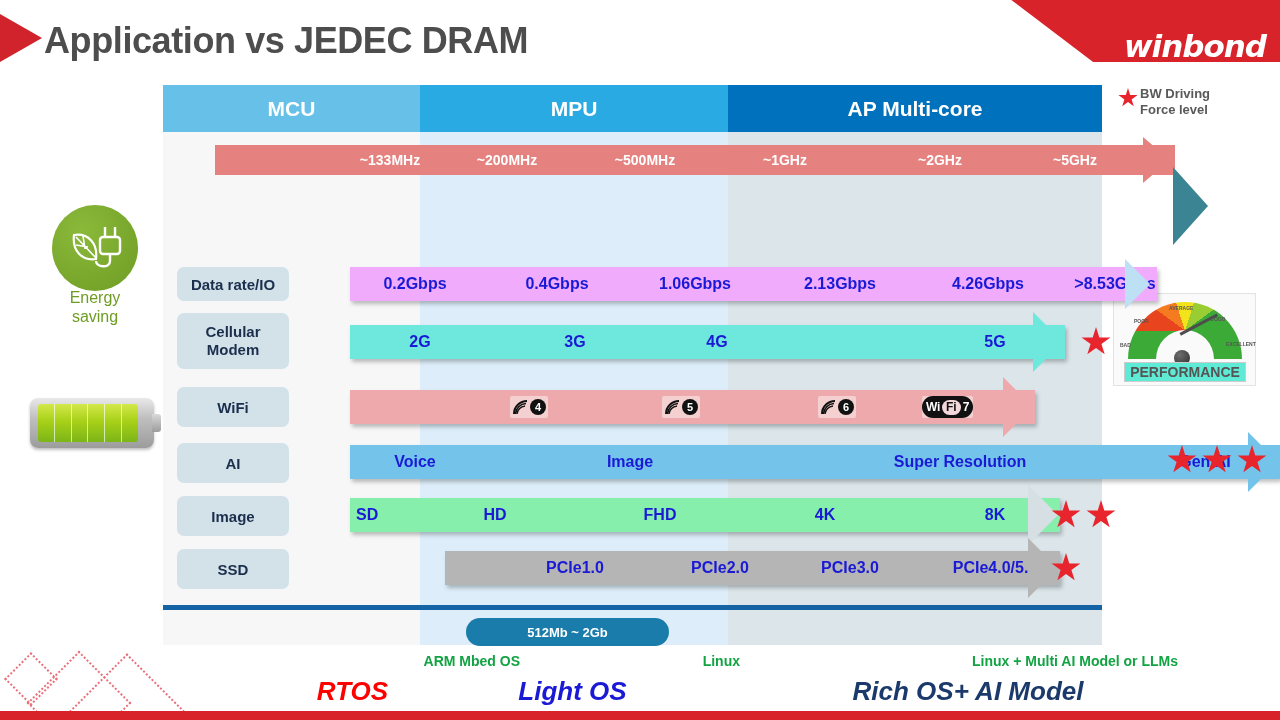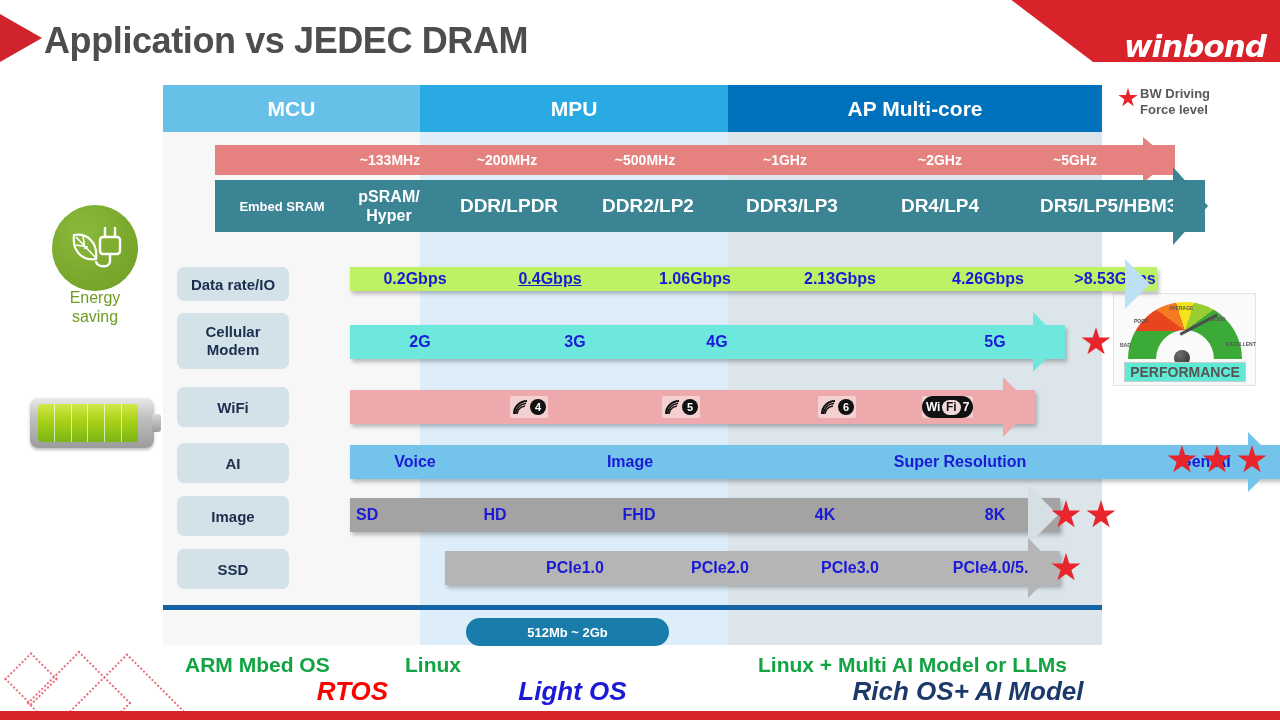--- a/index.html
+++ b/index.html
@@ -89,22 +89,22 @@
   .dram-bar { left: 20px; top: 95px; width: 990px; height: 52px; background: #3a8494;
               color: #fff; font-size: 19px; font-weight: bold; }
 
   
   .blue-rule { position: absolute; left: 163px; top: 605px; width: 939px; height: 5px; background: #1464a5; }
   .cap-pill {
     position: absolute; height: 28px; border-radius: 14px; background: #1a7cab;
     color: #fff; font-size: 13px; font-weight: bold;
     display: flex; align-items: center; justify-content: center; white-space: nowrap;
   }
-  .os-green { position: absolute; color: #12a342; font-size: 21px; font-weight: bold;
-              text-align: left; white-space: nowrap; }
+  .os-green { position: absolute; color: #12a342; font-size: 14px; font-weight: bold;
+              text-align: right; white-space: nowrap; }
   .os-big   { position: absolute; font-size: 26px; font-weight: bold; font-style: italic;
               text-align: center; white-space: nowrap; }
 
   .bottom-rule { position: absolute; left: 0; bottom: 0; width: 1280px; height: 9px; background: #d8232a; }
   .diamond { position: absolute; border: 2px dotted #e8707a; transform: rotate(45deg); }
 
   
   .energy-circle {
     position: absolute; left: 52px; top: 205px; width: 86px; height: 86px;
     border-radius: 50%; background: radial-gradient(circle at 35% 30%, #8ab93a, #6f9c24);
@@ -252,37 +252,28 @@
       <span class="cell" style="left:242px; width:100px;">~200MHz</span>
       <span class="cell" style="left:380px; width:100px;">~500MHz</span>
       <span class="cell" style="left:520px; width:100px;">~1GHz</span>
       <span class="cell" style="left:675px; width:100px;">~2GHz</span>
       <span class="cell" style="left:810px; width:100px;">~5GHz</span>
     </div>
     <div class="ahead" style="left:980px; top:52px;
          border-top:23px solid transparent; border-bottom:23px solid transparent;
          border-left:27px solid #e5827f;"></div>
 
-    <div class="bar dram-bar noshadow">
-      <span class="cell" style="left:2px;   width:130px; font-size:13px;">Embed SRAM</span>
-      <span class="cell" style="left:128px; width:92px; font-size:16px; line-height:19px;">pSRAM/<br>Hyper</span>
-      <span class="cell" style="left:232px; width:124px;">DDR/LPDR</span>
-      <span class="cell" style="left:368px; width:130px;">DDR2/LP2</span>
-      <span class="cell" style="left:512px; width:130px;">DDR3/LP3</span>
-      <span class="cell" style="left:665px; width:120px;">DR4/LP4</span>
-      <span class="cell" style="left:800px; width:200px;">DR5/LP5/HBM3E</span>
-    </div>
     <div class="ahead" style="left:1010px; top:82px;
          border-top:39px solid transparent; border-bottom:39px solid transparent;
          border-left:35px solid #3a8494;"></div>
 
     <div class="row-label" style="top:182px; height:34px;">Data rate/IO</div>
-    <div class="bar" style="left:155px; top:182px; width:807px; height:24px; background:#bef264; color:#1a1ad6; font-size:16px; font-weight:bold;">
+    <div class="bar" style="left:155px; top:182px; width:807px; height:34px; background:#f0abfc; color:#1a1ad6; font-size:16px; font-weight:bold;">
       <span class="cell" style="left:10px;  width:110px;">0.2Gbps</span>
-      <span class="cell" style="left:145px; width:110px;text-decoration:underline;">0.4Gbps</span>
+      <span class="cell" style="left:152px; width:110px;">0.4Gbps</span>
       <span class="cell" style="left:285px; width:120px;">1.06Gbps</span>
       <span class="cell" style="left:430px; width:120px;">2.13Gbps</span>
       <span class="cell" style="left:578px; width:120px;">4.26Gbps</span>
       <span class="cell" style="left:700px; width:130px;">&gt;8.53Gbps</span>
     </div>
     <div class="ahead" style="left:962px; top:174px;
          border-top:25px solid transparent; border-bottom:25px solid transparent;
          border-left:25px solid #bee0f4;"></div>
 
     <div class="row-label" style="top:228px; height:56px; line-height:18px;">Cellular<br>Modem</div>
@@ -343,24 +334,24 @@
       <span class="cell" style="left:810px; width:90px;">Gen.AI</span>
     </div>
     <div class="ahead" style="left:1085px; top:347px;
          border-top:30px solid transparent; border-bottom:30px solid transparent;
          border-left:30px solid #73c3ea;"></div>
     <div class="star big" style="position:absolute; left:1004px; top:360px;"></div>
     <div class="star big" style="position:absolute; left:1039px; top:360px;"></div>
     <div class="star big" style="position:absolute; left:1074px; top:360px;"></div>
 
     <div class="row-label" style="top:411px; height:40px;">Image</div>
-    <div class="bar" style="left:155px; top:413px; width:710px; height:34px; background:#a3a3a3; color:#1a1ad6; font-size:16px; font-weight:bold;">
+    <div class="bar" style="left:155px; top:413px; width:710px; height:34px; background:#86efac; color:#1a1ad6; font-size:16px; font-weight:bold;">
       <span class="cell" style="left:6px;   width:50px; text-align:left;">SD</span>
       <span class="cell" style="left:120px; width:50px;">HD</span>
-      <span class="cell" style="left:259px; width:60px;">FHD</span>
+      <span class="cell" style="left:280px; width:60px;">FHD</span>
       <span class="cell" style="left:450px; width:50px;">4K</span>
       <span class="cell" style="left:620px; width:50px;">8K</span>
     </div>
     <div class="ahead" style="left:865px; top:400px;
          border-top:30px solid transparent; border-bottom:30px solid transparent;
          border-left:30px solid #d6dfe4;"></div>
     <div class="star big" style="position:absolute; left:888px; top:415px;"></div>
     <div class="star big" style="position:absolute; left:923px; top:415px;"></div>
 
     <div class="row-label" style="top:464px; height:40px;">SSD</div>

